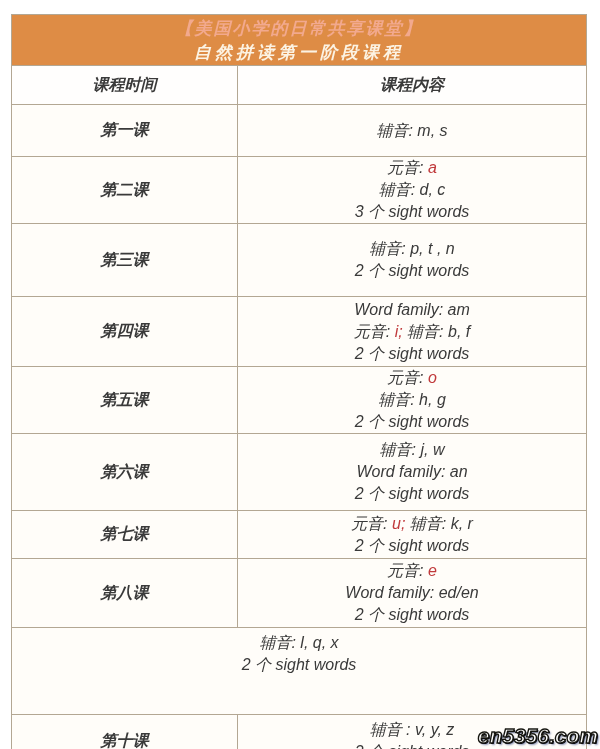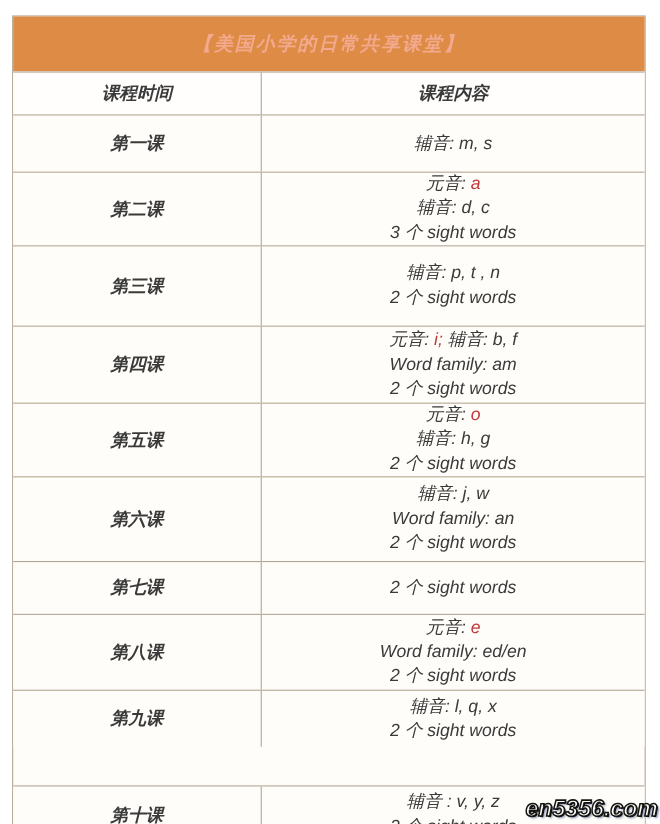--- a/index.html
+++ b/index.html
@@ -120,20 +120,21 @@
   }
 </style>
 </head>
 <body>
 
 <div class="page">
   <div class="course-table">
 
     <div class="banner">
       <div class="banner-line1">【美国小学的日常共享课堂】</div>
+      <div class="banner-line2">自然拼读第一阶段课程</div>
     </div>
 
     <div class="header-row">
       <div class="cell-left">课程时间</div>
       <div class="cell-right">课程内容</div>
     </div>
 
     <div id="rows-container">
         <div class="row">
           <div class="cell-left lesson-name">第一课</div>
@@ -152,22 +153,22 @@
         <div class="row">
           <div class="cell-left lesson-name">第三课</div>
           <div class="cell-right">
             <div class="content-line"><span>辅音: p, t , n</span></div>
             <div class="content-line"><span>2 个 sight words</span></div>
           </div>
         </div>
         <div class="row">
           <div class="cell-left lesson-name">第四课</div>
           <div class="cell-right">
+            <div class="content-line"><span>Word family: am</span></div>
             <div class="content-line"><span>元音: </span><span class="accent">i;</span><span> 辅音: b, f</span></div>
-            <div class="content-line"><span>Word family: am</span></div>
             <div class="content-line"><span>2 个 sight words</span></div>
           </div>
         </div>
         <div class="row">
           <div class="cell-left lesson-name">第五课</div>
           <div class="cell-right">
             <div class="content-line"><span>元音: </span><span class="accent">o</span></div>
             <div class="content-line"><span>辅音: h, g</span></div>
             <div class="content-line"><span>2 个 sight words</span></div>
           </div>
@@ -176,33 +177,33 @@
           <div class="cell-left lesson-name">第六课</div>
           <div class="cell-right">
             <div class="content-line"><span>辅音: j, w</span></div>
             <div class="content-line"><span>Word family: an</span></div>
             <div class="content-line"><span>2 个 sight words</span></div>
           </div>
         </div>
         <div class="row">
           <div class="cell-left lesson-name">第七课</div>
           <div class="cell-right">
+            <div class="content-line"><span>元音: </span><span class="accent">u;</span><span> 辅音: k, r</span></div>
             <div class="content-line"><span>2 个 sight words</span></div>
           </div>
         </div>
         <div class="row">
           <div class="cell-left lesson-name">第八课</div>
           <div class="cell-right">
             <div class="content-line"><span>元音: </span><span class="accent">e</span></div>
             <div class="content-line"><span>Word family: ed/en</span></div>
             <div class="content-line"><span>2 个 sight words</span></div>
           </div>
         </div>
         <div class="row">
-          <div class="cell-left lesson-name">第九课</div>
           <div class="cell-right">
             <div class="content-line"><span>辅音: l, q, x</span></div>
             <div class="content-line"><span>2 个 sight words</span></div>
           </div>
         </div>
         <div class="row">
           <div class="cell-left lesson-name">第十课</div>
           <div class="cell-right">
             <div class="content-line"><span>辅音 : v, y, z</span></div>
             <div class="content-line"><span>2 个 sight words</span></div>

